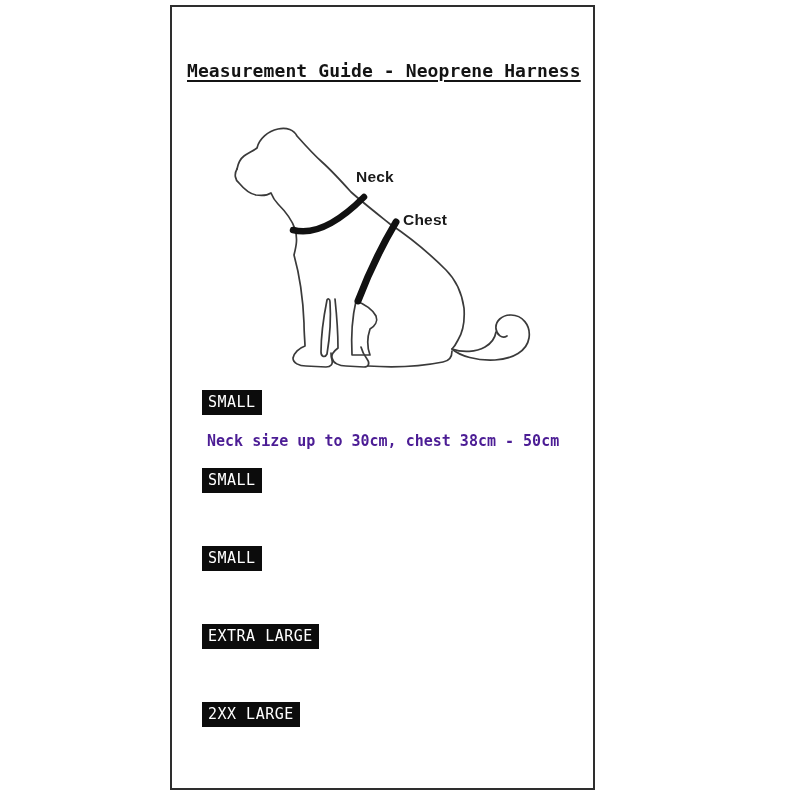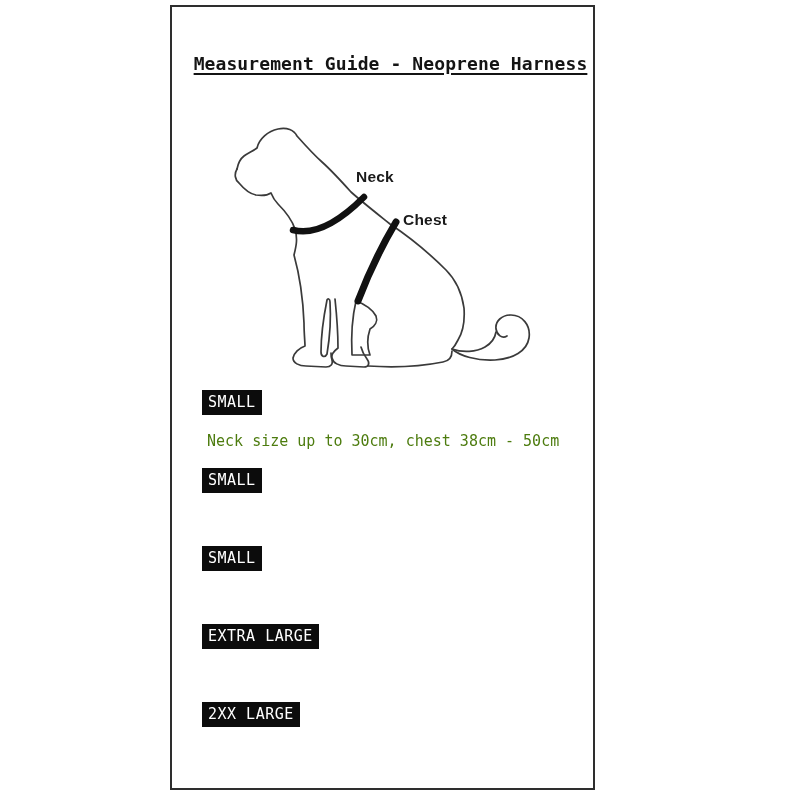--- a/index.html
+++ b/index.html
@@ -19,22 +19,21 @@
     width: 421px;
     height: 781px;
     border: 2px solid #2e2e2e;
     background: #ffffff;
   }
   .title {
     position: absolute;
     left: 0;
     top: 38px;
     width: 100%;
-    margin: 8px;
-    text-align: center;
+    margin: 15px;
     font-family: "DejaVu Sans Mono", monospace;
     font-size: 18px;
     font-weight: 700;
     letter-spacing: 0.1px;
     color: #141414;
     text-decoration: underline;
     text-decoration-thickness: 2px;
     text-underline-offset: 3px;
   }
   .dog-svg {
@@ -75,22 +74,22 @@
     letter-spacing: 0.5px;
     line-height: 16px;
     padding: 4px 6px 5px 6px;
     white-space: nowrap;
   }
   .size-desc {
     position: absolute;
     left: 35px;
     font-family: "DejaVu Sans Mono", monospace;
     font-size: 15px;
-    font-weight: 400;
-    color: #4d7c0f;
+    font-weight: 700;
+    color: #4c1d95;
     white-space: nowrap;
     line-height: 19px;
   }
 </style>
 </head>
 <body>
 
 <div class="canvas">
   <div class="frame">
 

